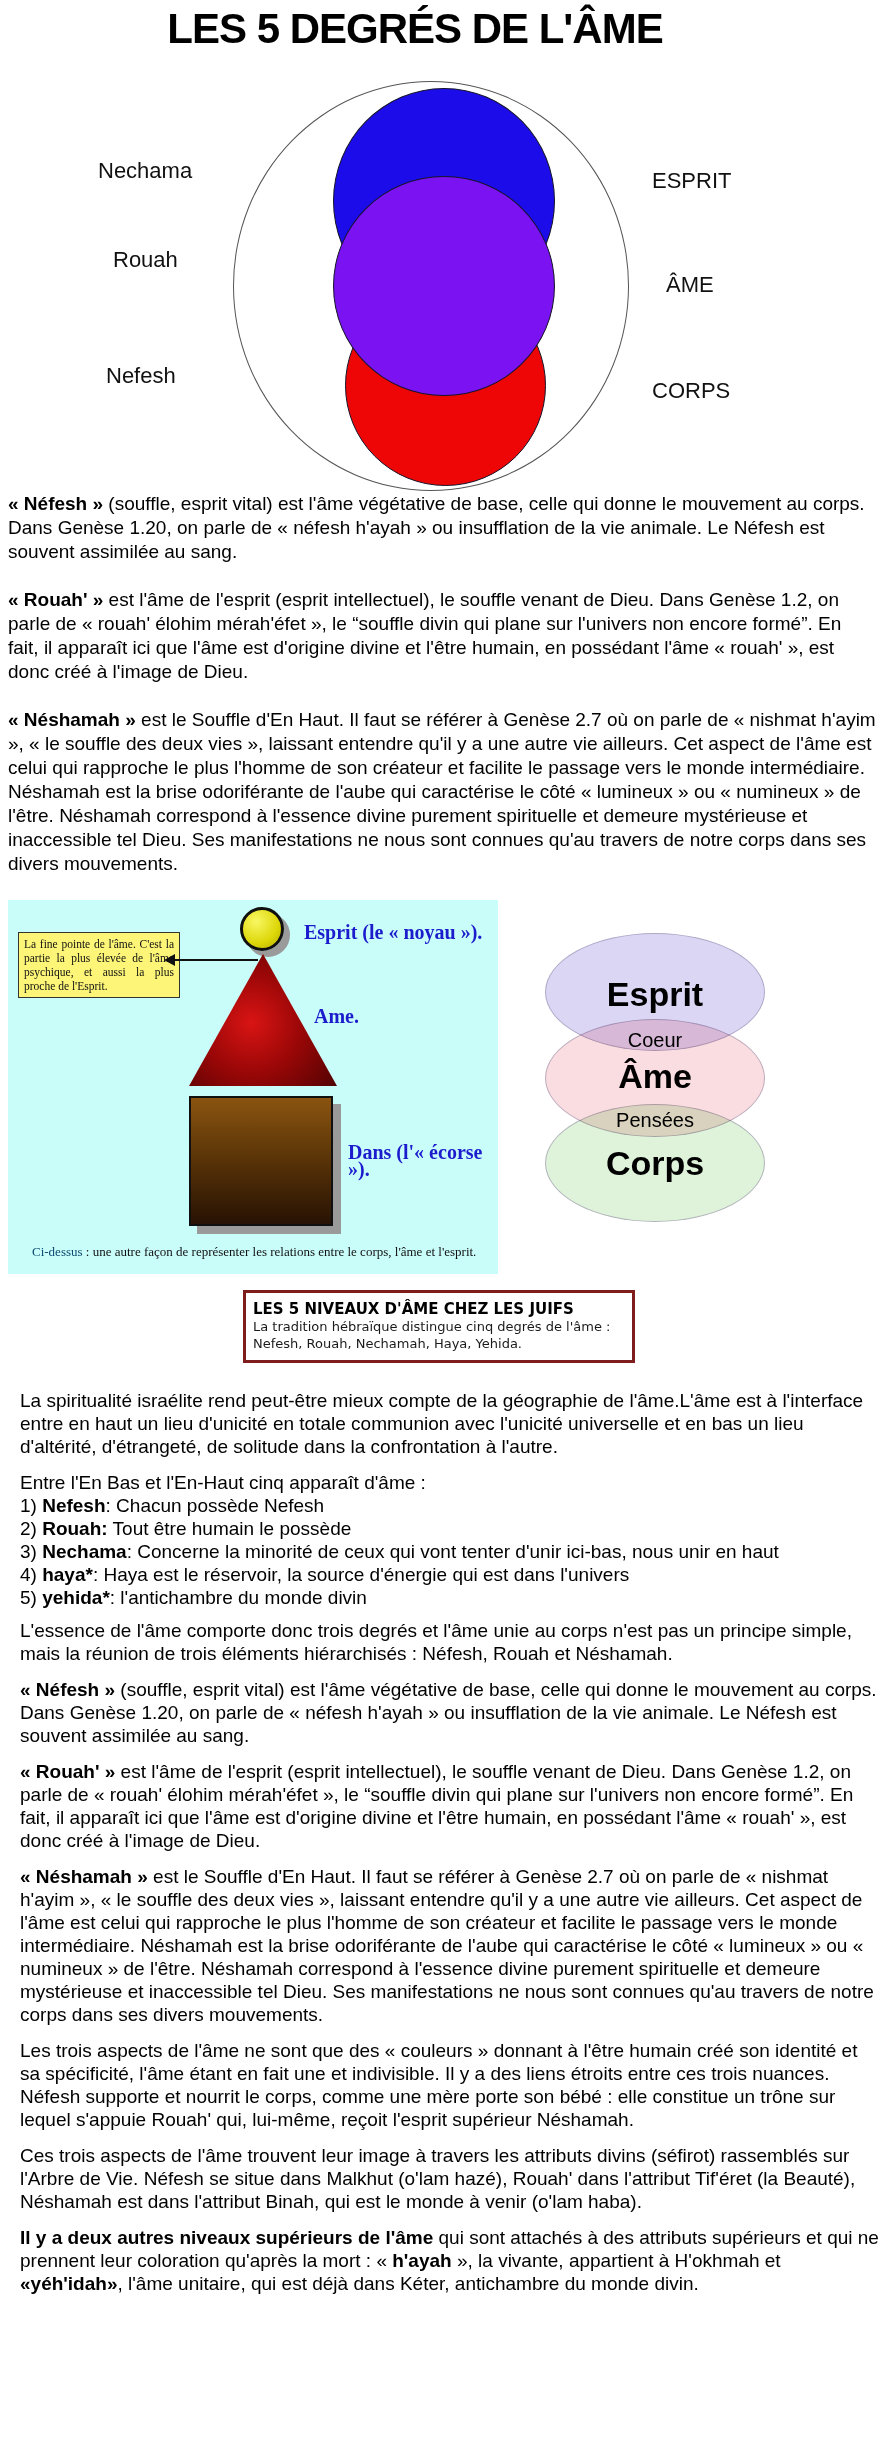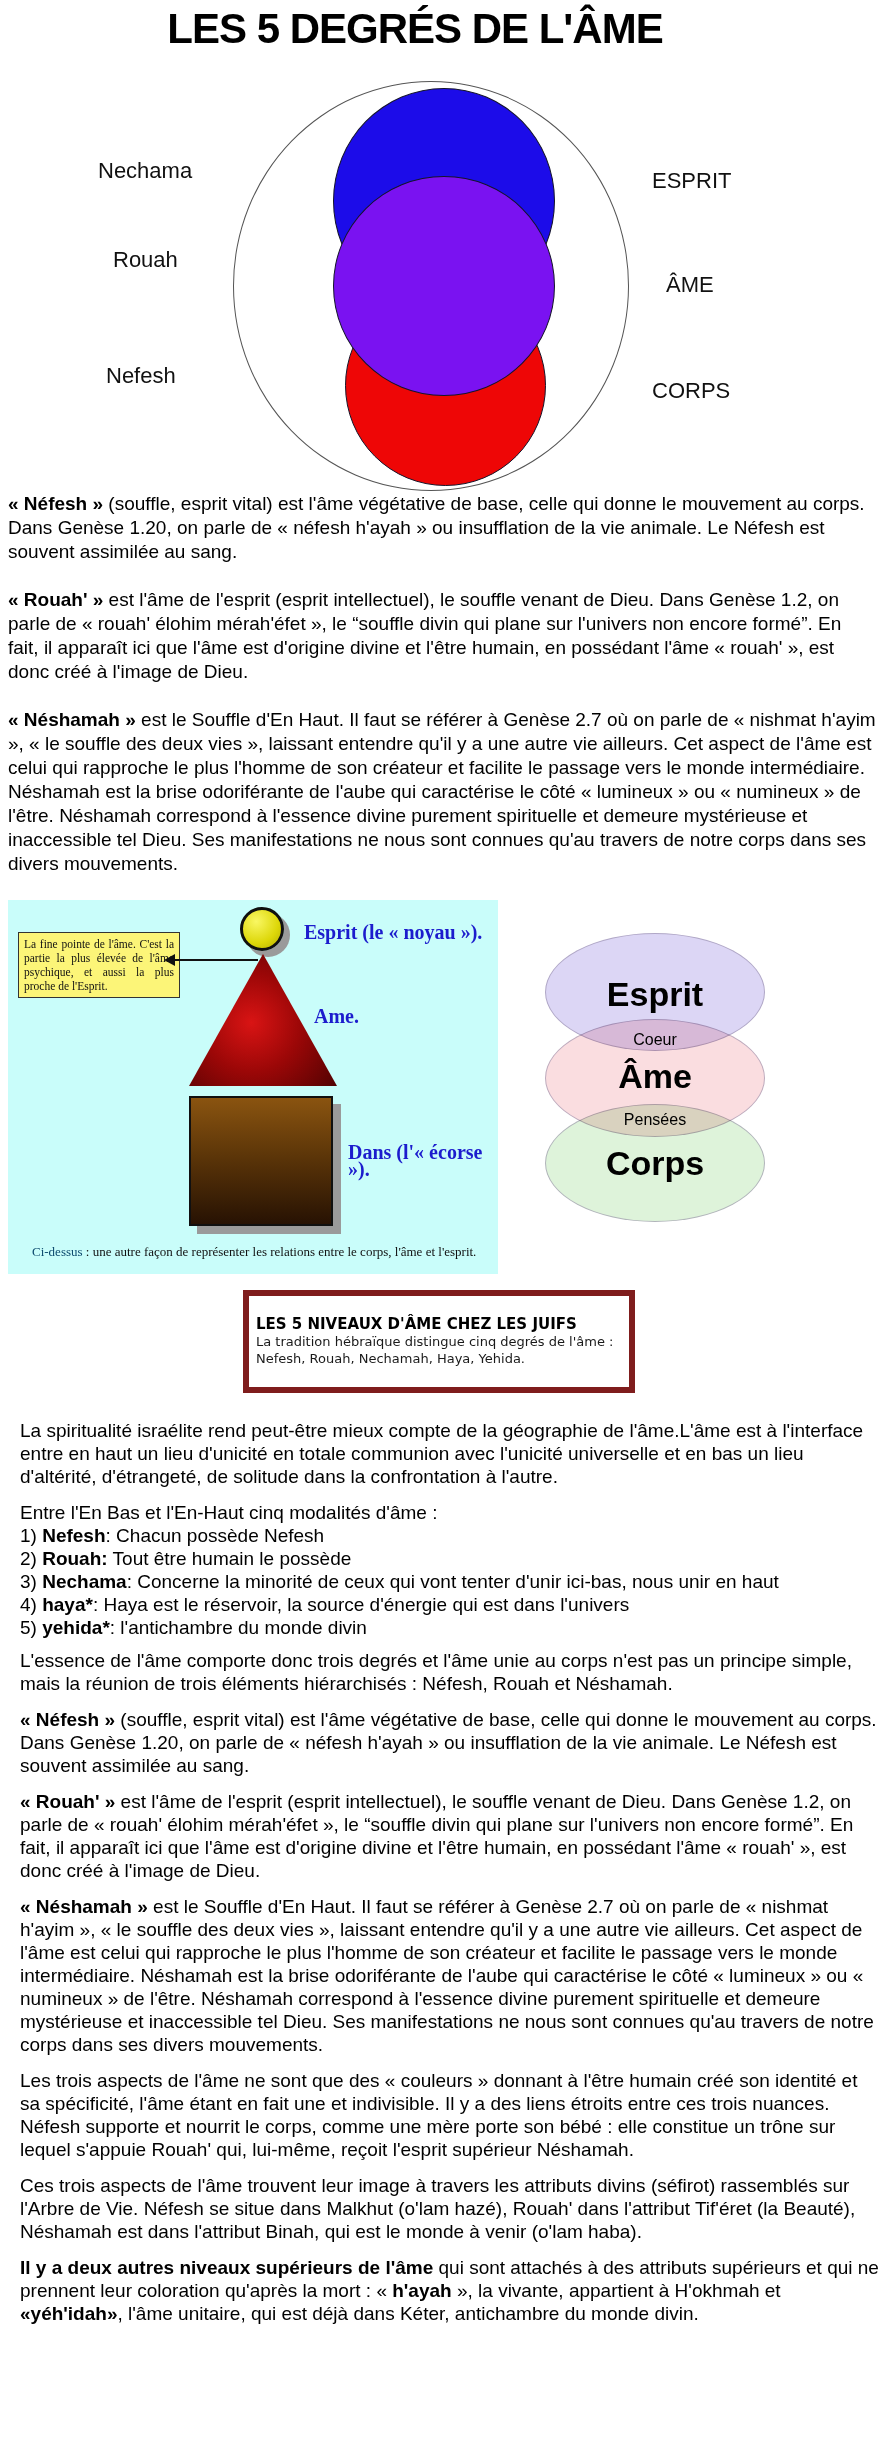--- a/index.html
+++ b/index.html
@@ -67,25 +67,25 @@
   .venn2{position:absolute;left:520px;top:20px;width:372px;height:340px;isolation:isolate;}
   .ell{
     position:absolute;left:25px;width:220px;height:118px;border-radius:50%;
     mix-blend-mode:multiply;border:1px solid rgba(140,130,160,.55);box-sizing:border-box;
   }
   .ell-esprit{top:13px;background:#dcd6f5;}
   .ell-ame{top:99px;background:#fadde0;}
   .ell-corps{top:184px;background:#def3da;}
   .v2-label{position:absolute;left:25px;width:220px;text-align:center;color:#000;z-index:6;}
   .v2-big{font-size:34px;font-weight:bold;line-height:34px;}
-  .v2-small{font-size:16px;line-height:22px;}
+  .v2-small{font-size:20px;line-height:22px;}
   
   .levels-box{
-    margin:16px 0 0 243px;width:392px;box-sizing:border-box;border:6px solid #7f1d1d;
-    padding:20px 7px;font-family:"DejaVu Sans",sans-serif;font-size:13px;line-height:17px;color:#1a1a1a;
+    margin:16px 0 0 243px;width:392px;box-sizing:border-box;border:3px solid #7f1d1d;
+    padding:8px 7px;font-family:"DejaVu Sans",sans-serif;font-size:13px;line-height:17px;color:#1a1a1a;
   }
   .levels-box .bt{font-size:15px;font-weight:bold;color:#000;white-space:nowrap;}
   .levels-box .bl{white-space:nowrap;}
   
   .bottomblock{padding:26px 12px 0 20px;font-size:19px;line-height:23px;}
   .bottomblock p{margin:0 0 13px 0;}
   .bottomblock .list-line{margin:0;}
   .bottomblock .gap{height:10px;}
 </style>
 </head>
@@ -150,21 +150,21 @@
 
 <div class="levels-box">
   <div class="bt">LES 5 NIVEAUX D'ÂME CHEZ LES JUIFS</div>
   <div class="bl">La tradition hébraïque distingue cinq degrés de l'âme :</div>
   <div class="bl">Nefesh, Rouah, Nechamah, Haya, Yehida.</div>
 </div>
 
 <div class="bottomblock">
   <p>La spiritualité israélite rend peut-être mieux compte de la géographie de l'âme.L'âme est à l'interface entre en haut un lieu d'unicité en totale communion avec l'unicité universelle et en bas un lieu d'altérité, d'étrangeté, de solitude dans la confrontation à l'autre.</p>
 
-  <div class="list-line">Entre l'En Bas et l'En-Haut cinq modalités d'âme :</div>
+  <div class="list-line">Entre l'En Bas et l'En-Haut cinq apparaît d'âme :</div>
   <div class="list-line"><span>1) </span><b>Nefesh</b><span>: Chacun possède Nefesh</span></div>
   <div class="list-line"><span>2) </span><b>Rouah:</b><span> Tout être humain le possède</span></div>
   <div class="list-line"><span>3) </span><b>Nechama</b><span>: Concerne la minorité de ceux qui vont tenter d'unir ici-bas, nous unir en haut</span></div>
   <div class="list-line"><span>4) </span><b>haya*</b><span>: Haya est le réservoir, la source d'énergie qui est dans l'univers</span></div>
   <div class="list-line"><span>5) </span><b>yehida*</b><span>: l'antichambre du monde divin</span></div>
   <div class="gap"></div>
 
   <p>L'essence de l'âme comporte donc trois degrés et l'âme unie au corps n'est pas un principe simple, mais la réunion de trois éléments hiérarchisés : Néfesh, Rouah et Néshamah.</p>
 
   <p><b>« Néfesh »</b><span> (souffle, esprit vital) est l'âme végétative de base, celle qui donne le mouvement au corps. Dans Genèse 1.20, on parle de « néfesh h'ayah » ou insufflation de la vie animale. Le Néfesh est souvent assimilée au sang.</span></p>

